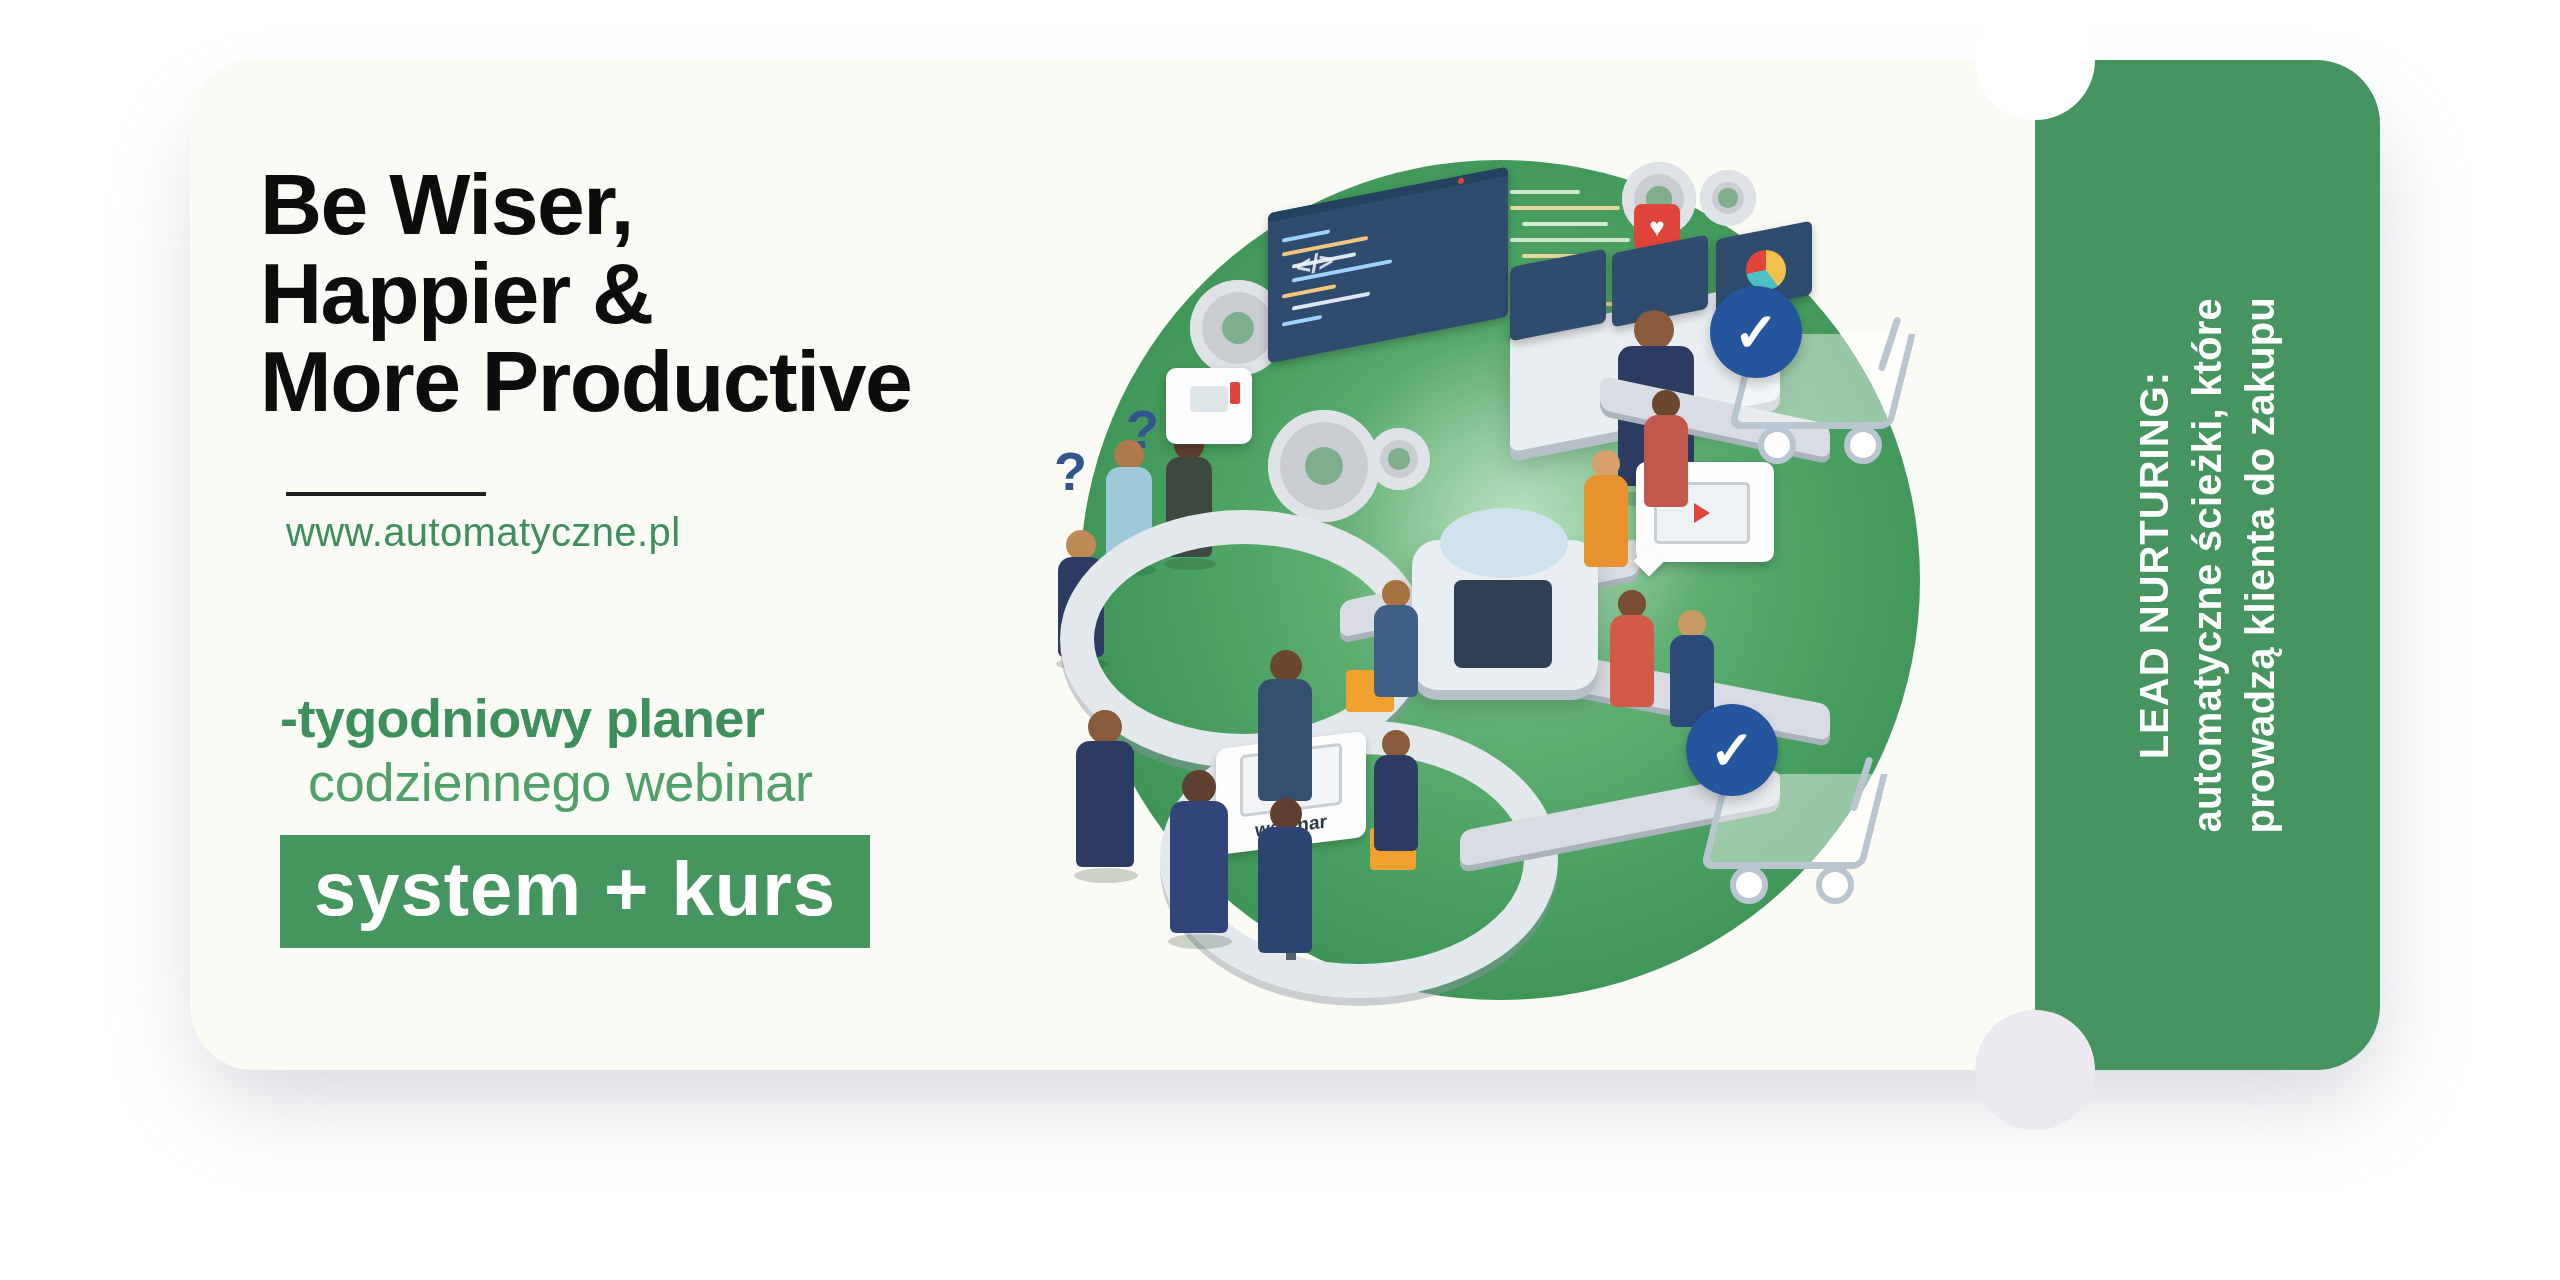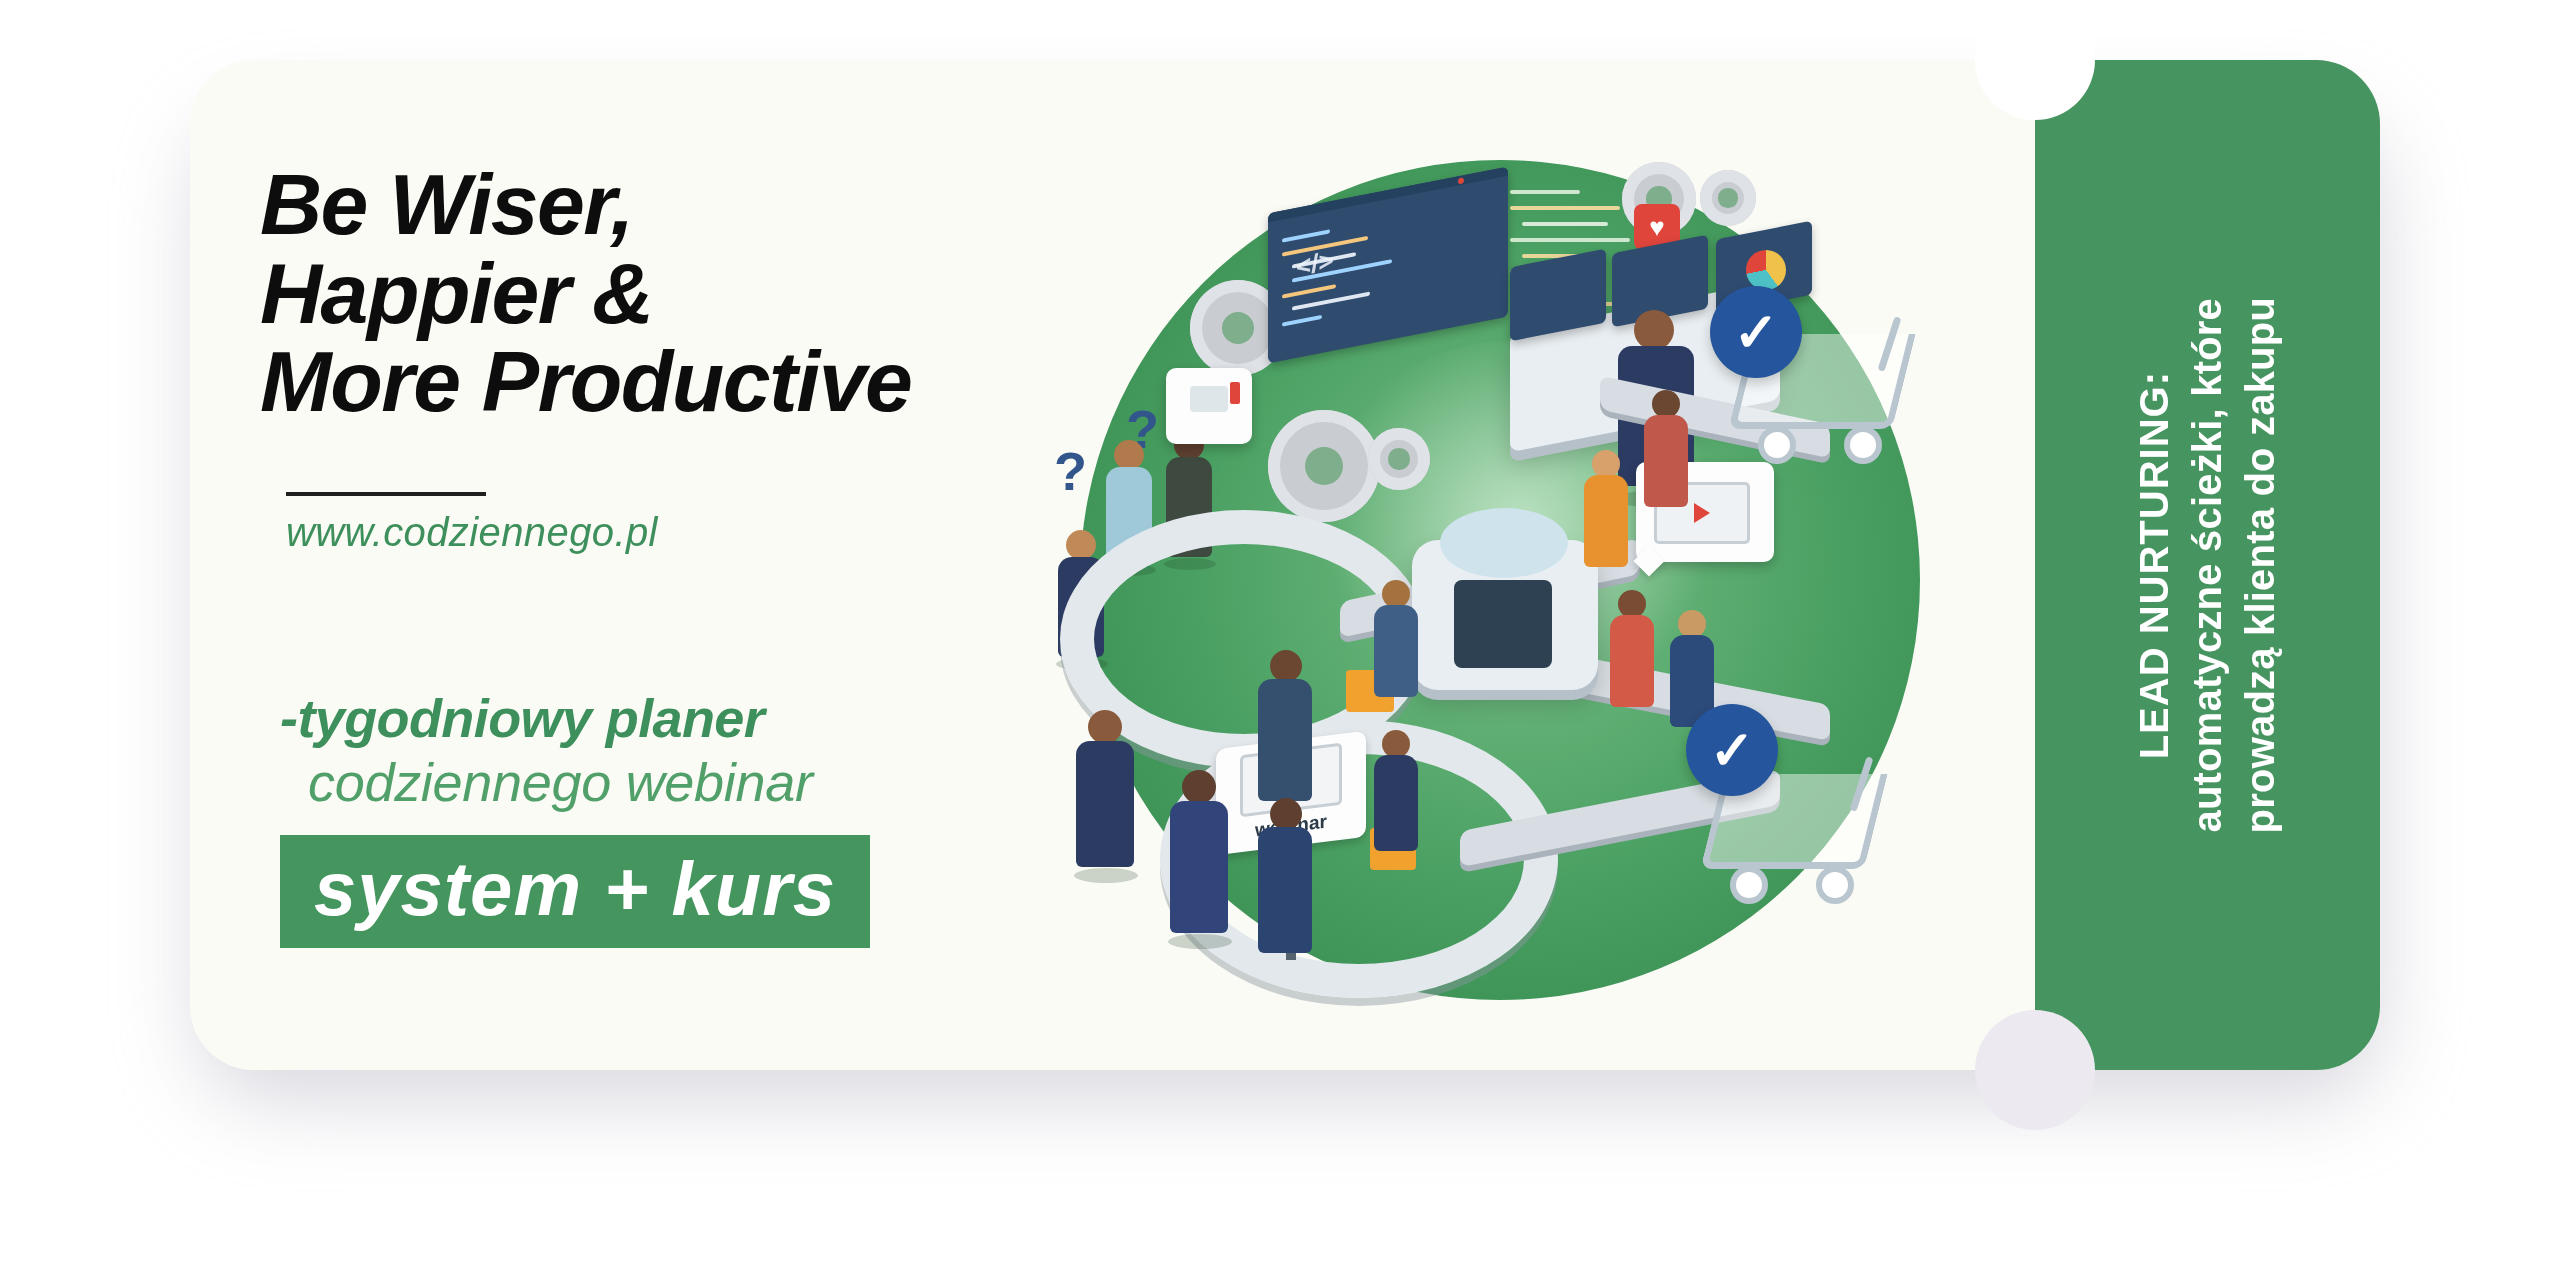--- a/index.html
+++ b/index.html
@@ -30,21 +30,20 @@
     border-radius:64px;
     background:#fbfbf6;
     overflow:visible;
   }
 
   
   .left-col{
     position:absolute;
     left:70px;top:100px;
     width:830px;
-    font-style:italic;
   }
   .headline{
     color:#0d0d0d;
     font-weight:bold;
     font-size:86px;
     line-height:1.03;
     letter-spacing:-1.5px;
     margin:0;
     white-space:pre-line;
   }
@@ -225,21 +224,21 @@
   <div class="ticket">
 
     <div class="left-col">
 
       <h1 class="headline">Be Wiser,
 Happier &amp;
 More Productive</h1>
 
       <div class="rule"></div>
 
-      <div class="url">www.codziennego.pl</div>
+      <div class="url">www.automatyczne.pl</div>
 
       <div class="promo">
         <div class="promo-line1">
           <span class="promo-sub">-tygodniowy planer</span>
         </div>
         <div class="promo-line2">codziennego webinar</div>
         <div class="promo-badge">system + kurs</div>
       </div>
 
     </div>

